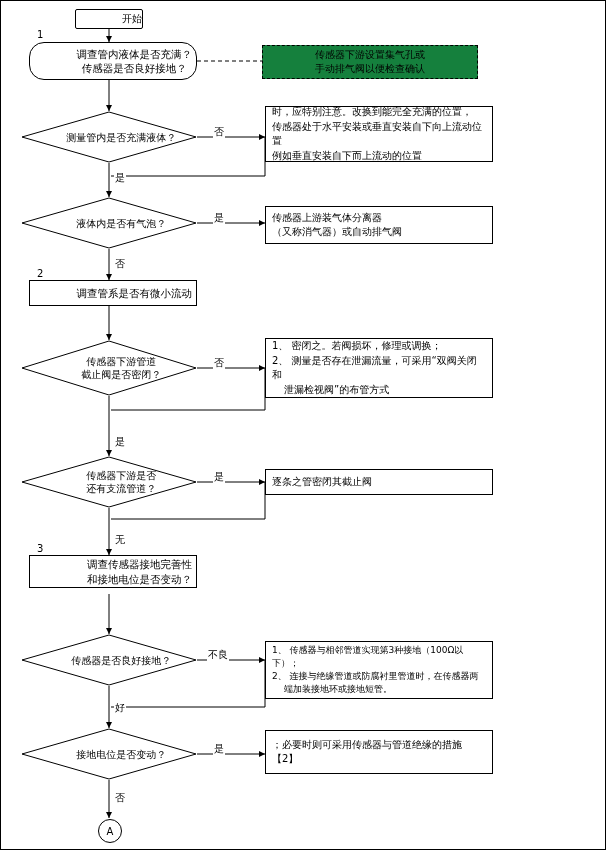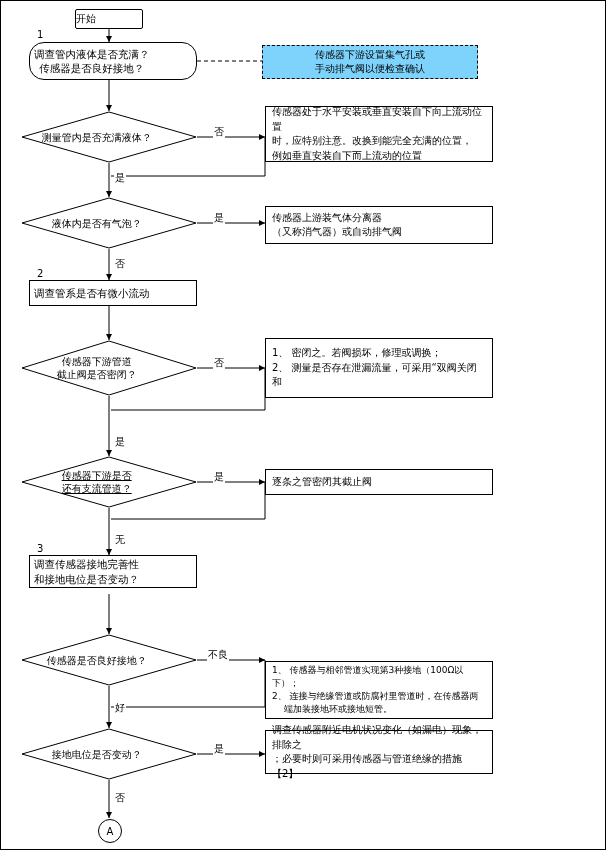--- a/index.html
+++ b/index.html
@@ -1,24 +1,24 @@
 <!DOCTYPE html>
 <html><head>
 <meta charset="utf-8">
 <style>
   html,body{margin:0;padding:0;background:#ffffff;}
   body{font-family:"DejaVu Sans","Liberation Sans",sans-serif;}
   #page{position:relative;width:606px;height:850px;background:#fff;overflow:hidden;border:1px solid #000;box-sizing:border-box;}
-  .node{position:absolute;box-sizing:border-box;display:flex;align-items:center;justify-content:flex-start;text-align:center;color:#000;}
+  .node{position:absolute;box-sizing:border-box;display:flex;align-items:center;justify-content:flex-end;text-align:center;color:#000;}
   .box{border:1px solid #000;background:#fff;}
   .box .txt{padding:2px 4px;line-height:1.35;}
   .term{border:1px solid #000;background:#fff;}
   .note{border:1px solid #000;background:#fff;text-align:left;}
   .note .txt{padding:3px 6px;line-height:1.45;text-align:left;width:100%;}
-  .dashnote{border:1px dashed #000;background:#7dd3fc;}
+  .dashnote{border:1px dashed #000;background:#15803d;}
   .dashnote .txt{padding:3px 6px;line-height:1.45;text-align:center;width:100%;}
   .diamond{background:transparent;}
   .diamond svg{position:absolute;left:0;top:0;}
   .diamond .dtxt{position:relative;z-index:2;width:86%;line-height:1.3;}
   .lbl{position:absolute;font-size:10px;color:#000;background:#fff;padding:0 1px;}
   .stepnum{position:absolute;font-size:10px;color:#000;}
   .circ{position:absolute;border:1px solid #000;border-radius:50%;display:flex;align-items:center;justify-content:center;background:#fff;}
   svg.lines{position:absolute;left:0;top:0;width:606px;height:850px;pointer-events:none;}
   .f9{font-size:9px;}
   .f10{font-size:10px;}
@@ -107,22 +107,22 @@
     <svg width="176" height="52" viewBox="0 0 176 52">
         <polygon points="88,1 175,26 88,51 1,26" fill="#fff" stroke="#000" stroke-width="1"></polygon>
       </svg>
     <span class="dtxt f10">测量管内是否充满液体？</span>
   </div>
   <div class="lbl" style="left:212px;top:124px;">否</div>
   <div class="lbl" style="left:113px;top:170px;">是</div>
 
   <div class="node note" style="left:264px;top:105px;width:228px;height:56px;">
     <div class="txt f10">
+      <div>时，应特别注意。改换到能完全充满的位置，</div>
       <div>传感器处于水平安装或垂直安装自下向上流动位置</div>
-      <div>时，应特别注意。改换到能完全充满的位置，</div>
       <div>例如垂直安装自下而上流动的位置</div>
     </div>
   </div>
 
   <div class="node diamond" style="left:20px;top:196px;width:176px;height:52px;">
     <svg width="176" height="52" viewBox="0 0 176 52">
         <polygon points="88,1 175,26 88,51 1,26" fill="#fff" stroke="#000" stroke-width="1"></polygon>
       </svg>
     <span class="dtxt f10">液体内是否有气泡？</span>
   </div>
@@ -151,28 +151,29 @@
       <div>截止阀是否密闭？</div>
     </div>
   </div>
   <div class="lbl" style="left:212px;top:355px;">否</div>
   <div class="lbl" style="left:113px;top:434px;">是</div>
 
   <div class="node note" style="left:264px;top:337px;width:228px;height:60px;">
     <div class="txt f10">
       <div>1、 密闭之。若阀损坏，修理或调换；</div>
       <div>2、 测量是否存在泄漏流量，可采用“双阀关闭和</div>
+      <div style="padding-left:12px;">泄漏检视阀”的布管方式</div>
     </div>
   </div>
 
   <div class="node diamond" style="left:20px;top:455px;width:176px;height:52px;">
     <svg width="176" height="52" viewBox="0 0 176 52">
         <polygon points="88,1 175,26 88,51 1,26" fill="#fff" stroke="#000" stroke-width="1"></polygon>
       </svg>
-    <div class="dtxt f10" style="text-align:center;text-decoration:underline;">
+    <div class="dtxt f10" style="text-align:center;">
       <div>传感器下游是否</div>
       <div>还有支流管道？</div>
     </div>
   </div>
   <div class="lbl" style="left:212px;top:469px;">是</div>
   <div class="lbl" style="left:113px;top:532px;">无</div>
 
   <div class="node note" style="left:264px;top:468px;width:228px;height:26px;">
     <div class="txt f10">逐条之管密闭其截止阀</div>
   </div>
@@ -188,40 +189,39 @@
 
   <div class="node diamond" style="left:20px;top:633px;width:176px;height:52px;">
     <svg width="176" height="52" viewBox="0 0 176 52">
         <polygon points="88,1 175,26 88,51 1,26" fill="#fff" stroke="#000" stroke-width="1"></polygon>
       </svg>
     <span class="dtxt f10">传感器是否良好接地？</span>
   </div>
   <div class="lbl" style="left:206px;top:647px;">不良</div>
   <div class="lbl" style="left:113px;top:700px;">好</div>
 
-  <div class="node note" style="left:264px;top:660px;width:228px;height:58px;">
+  <div class="node note" style="left:264px;top:640px;width:228px;height:58px;">
     <div class="txt f9">
       <div>1、 传感器与相邻管道实现第3种接地（100Ω以下）；</div>
       <div>2、 连接与绝缘管道或防腐衬里管道时，在传感器两</div>
       <div style="padding-left:12px;">端加装接地环或接地短管。</div>
     </div>
   </div>
 
   <div class="node diamond" style="left:20px;top:727px;width:176px;height:52px;">
     <svg width="176" height="52" viewBox="0 0 176 52">
         <polygon points="88,1 175,26 88,51 1,26" fill="#fff" stroke="#000" stroke-width="1"></polygon>
       </svg>
     <span class="dtxt f10">接地电位是否变动？</span>
   </div>
   <div class="lbl" style="left:212px;top:741px;">是</div>
   <div class="lbl" style="left:113px;top:790px;">否</div>
 
   <div class="node note" style="left:264px;top:729px;width:228px;height:44px;">
     <div class="txt f10">
-      <div>调查传感器附近电机状况变化（如漏电）现象，排除之</div>
       <div>；必要时则可采用传感器与管道绝缘的措施【2】</div>
     </div>
   </div>
 
   <div class="circ" style="left:97px;top:818px;width:22px;height:22px;">
     <span class="f10">A</span>
   </div>
 
 </div>
 

